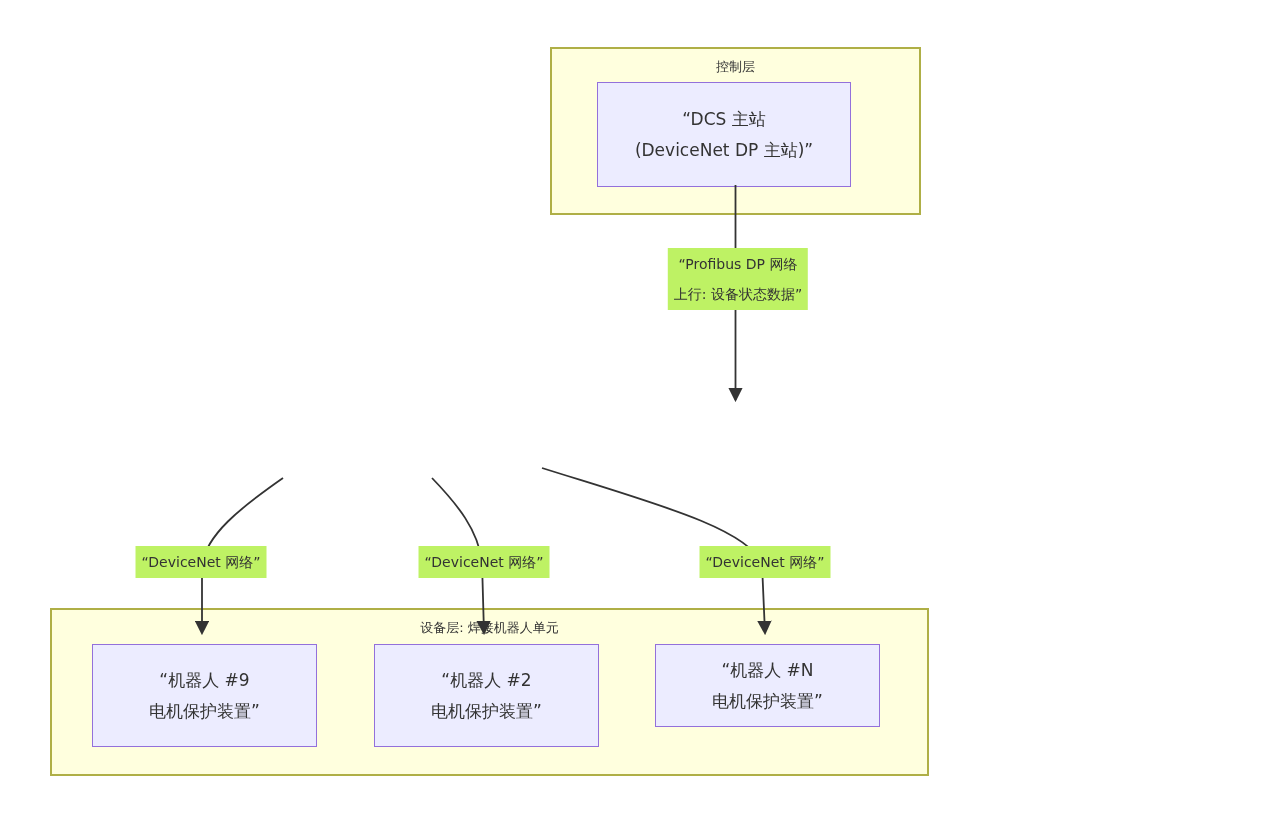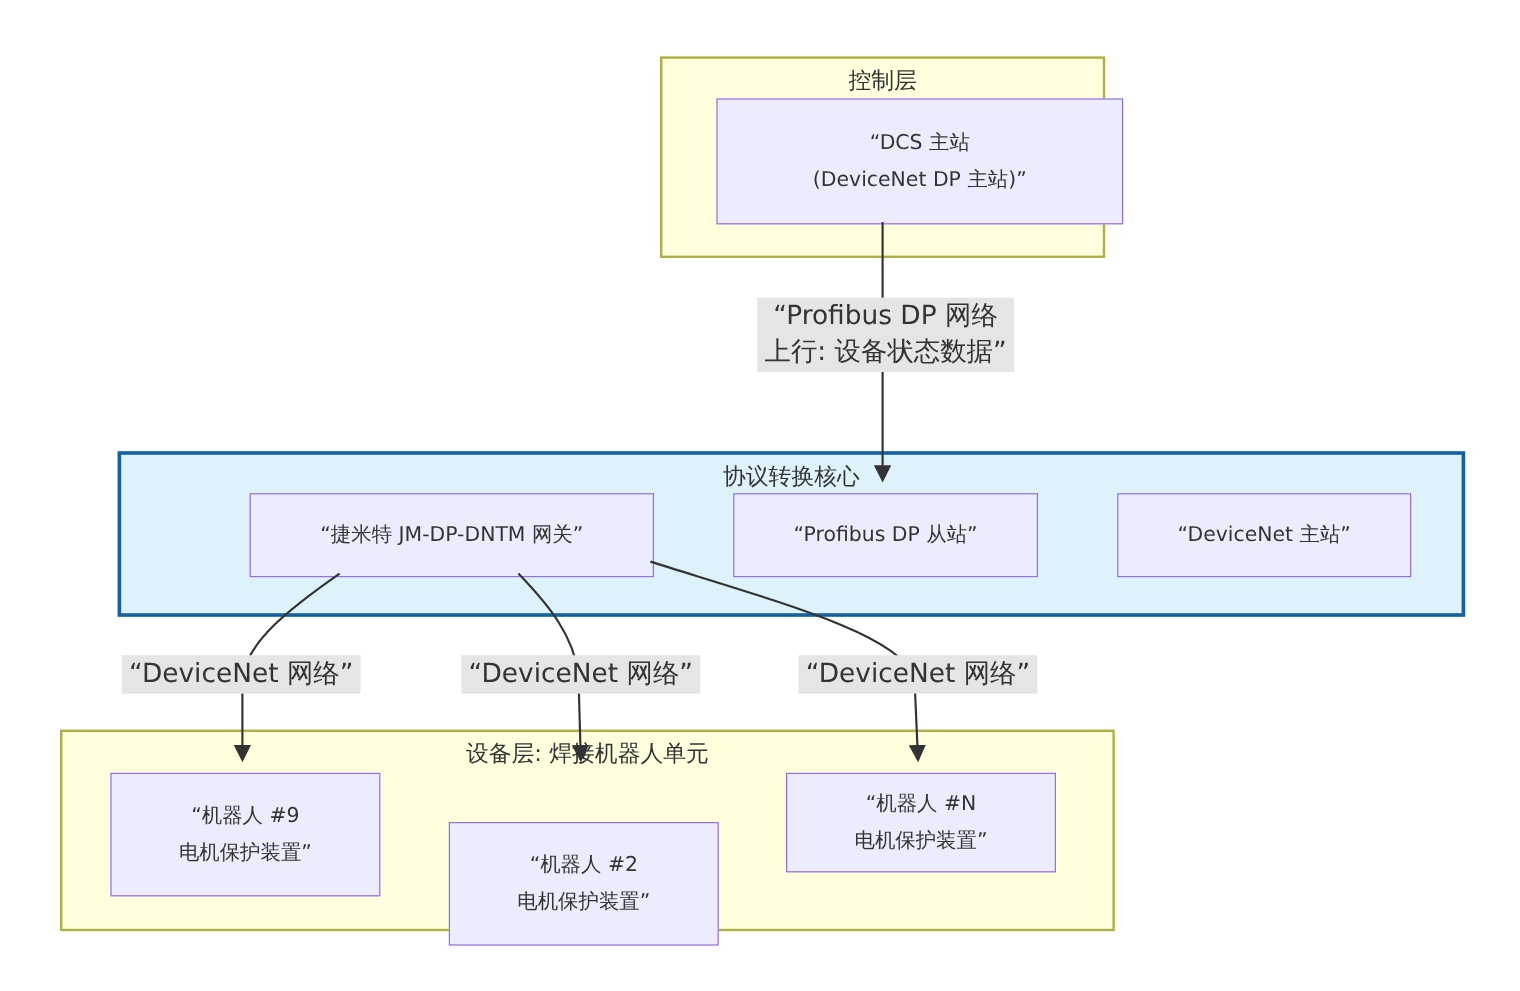--- a/index.html
+++ b/index.html
@@ -34,21 +34,21 @@
   }
   .cluster.blue {
     background: #ddf2fb;
     border: 3px solid #15609e;
   }
   .cluster-title {
     position: absolute;
     left: 0; right: 0;
     top: 6px;
     text-align: center;
-    font-size: 19px;
+    font-size: 13px;
     line-height: 24px;
     color: #333333;
     white-space: nowrap;
   }
   .node {
     position: absolute;
     box-sizing: border-box;
     background: #ececff;
     border: 1.5px solid #9370db;
     display: flex;
@@ -61,23 +61,23 @@
     color: #333333;
   }
   .node .line {
     display: block;
     line-height: 31px;
     white-space: nowrap;
   }
   .edge-label {
     position: absolute;
     transform: translateX(-50%);
-    background: #e5e5e5;
+    background: #bef264;
     color: #333333;
-    font-size: 22px;
+    font-size: 14px;
     text-align: center;
     padding: 1px 6px;
     z-index: 3;
     white-space: nowrap;
   }
   .edge-label .line {
     display: block;
     line-height: 30px;
   }
 </style>
@@ -93,46 +93,34 @@
       </marker>
     </defs>
     <path d="M 735.5 185 L 735.5 400" fill="none" stroke="#333333" stroke-width="1.8" marker-end="url(#arrow)"></path>
     <path d="M 283 478 C 240 508, 206 535, 202 565 L 202 633" fill="none" stroke="#333333" stroke-width="1.8" marker-end="url(#arrow)"></path>
     <path d="M 432 478 C 458 505, 478 530, 482 562 L 484 633" fill="none" stroke="#333333" stroke-width="1.8" marker-end="url(#arrow)"></path>
     <path d="M 542 468 C 650 502, 748 528, 762 564 L 765 633" fill="none" stroke="#333333" stroke-width="1.8" marker-end="url(#arrow)"></path>
   </svg>
 
   <div class="cluster yellow" style="left:550px; top:47px; width:371px; height:168px;">
     <div class="cluster-title">控制层</div>
-    <div class="node" style="left:45px; top:33px; width:339px; height:105px;">
+    <div class="node" style="left:45px; top:33px; width:254px; height:105px;">
       <span class="line">“DCS 主站</span>
       <span class="line">(DeviceNet DP 主站)”</span>
     </div>
   </div>
 
-  <div class="cluster blue" style="left:98px; top:376px; width:1123px; height:138px;">
-    <div class="cluster-title">协议转换核心</div>
-    <div class="node" style="left:107px; top:32px; width:337px; height:70px;">
-      <span class="line">“捷米特 JM-DP-DNTM 网关”</span>
-    </div>
-    <div class="node" style="left:510px; top:32px; width:254px; height:70px;">
-      <span class="line">“Profibus DP 从站”</span>
-    </div>
-    <div class="node" style="left:830px; top:32px; width:245px; height:70px;">
-      <span class="line">“DeviceNet 主站”</span>
-    </div>
-  </div>
 
   <div class="cluster yellow" style="left:50px; top:608px; width:879px; height:168px;">
     <div class="cluster-title">设备层: 焊接机器人单元</div>
     <div class="node" style="left:40px; top:34px; width:225px; height:103px;">
       <span class="line">“机器人 #9</span>
       <span class="line">电机保护装置”</span>
     </div>
-    <div class="node" style="left:322px; top:34px; width:225px; height:103px;margin-top:41px;">
+    <div class="node" style="left:322px; top:34px; width:225px; height:103px;">
       <span class="line">“机器人 #2</span>
       <span class="line">电机保护装置”</span>
     </div>
     <div class="node" style="left:603px; top:34px; width:225px; height:83px;">
       <span class="line">“机器人 #N</span>
       <span class="line">电机保护装置”</span>
     </div>
   </div>
 
   <div class="edge-label" style="left:738px; top:248px;">

